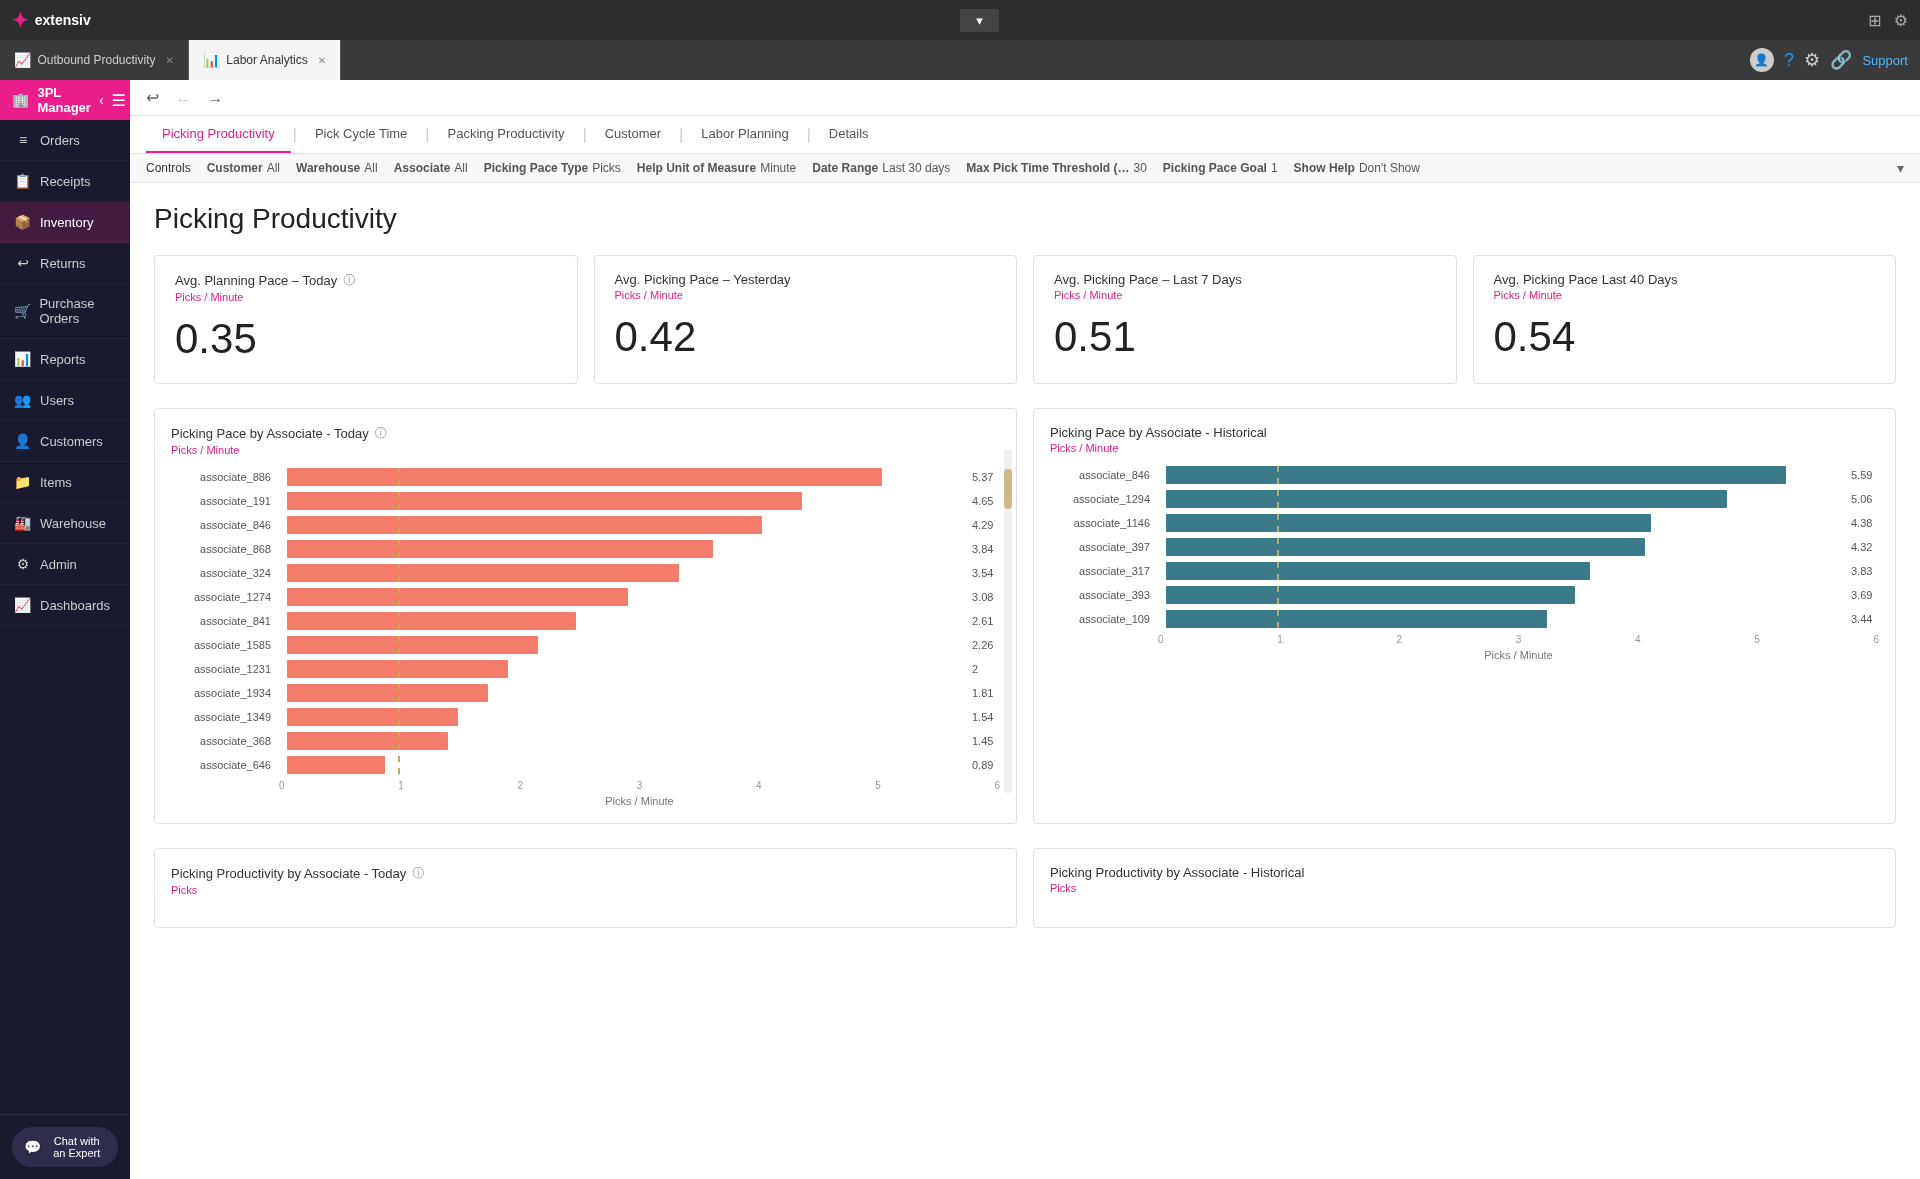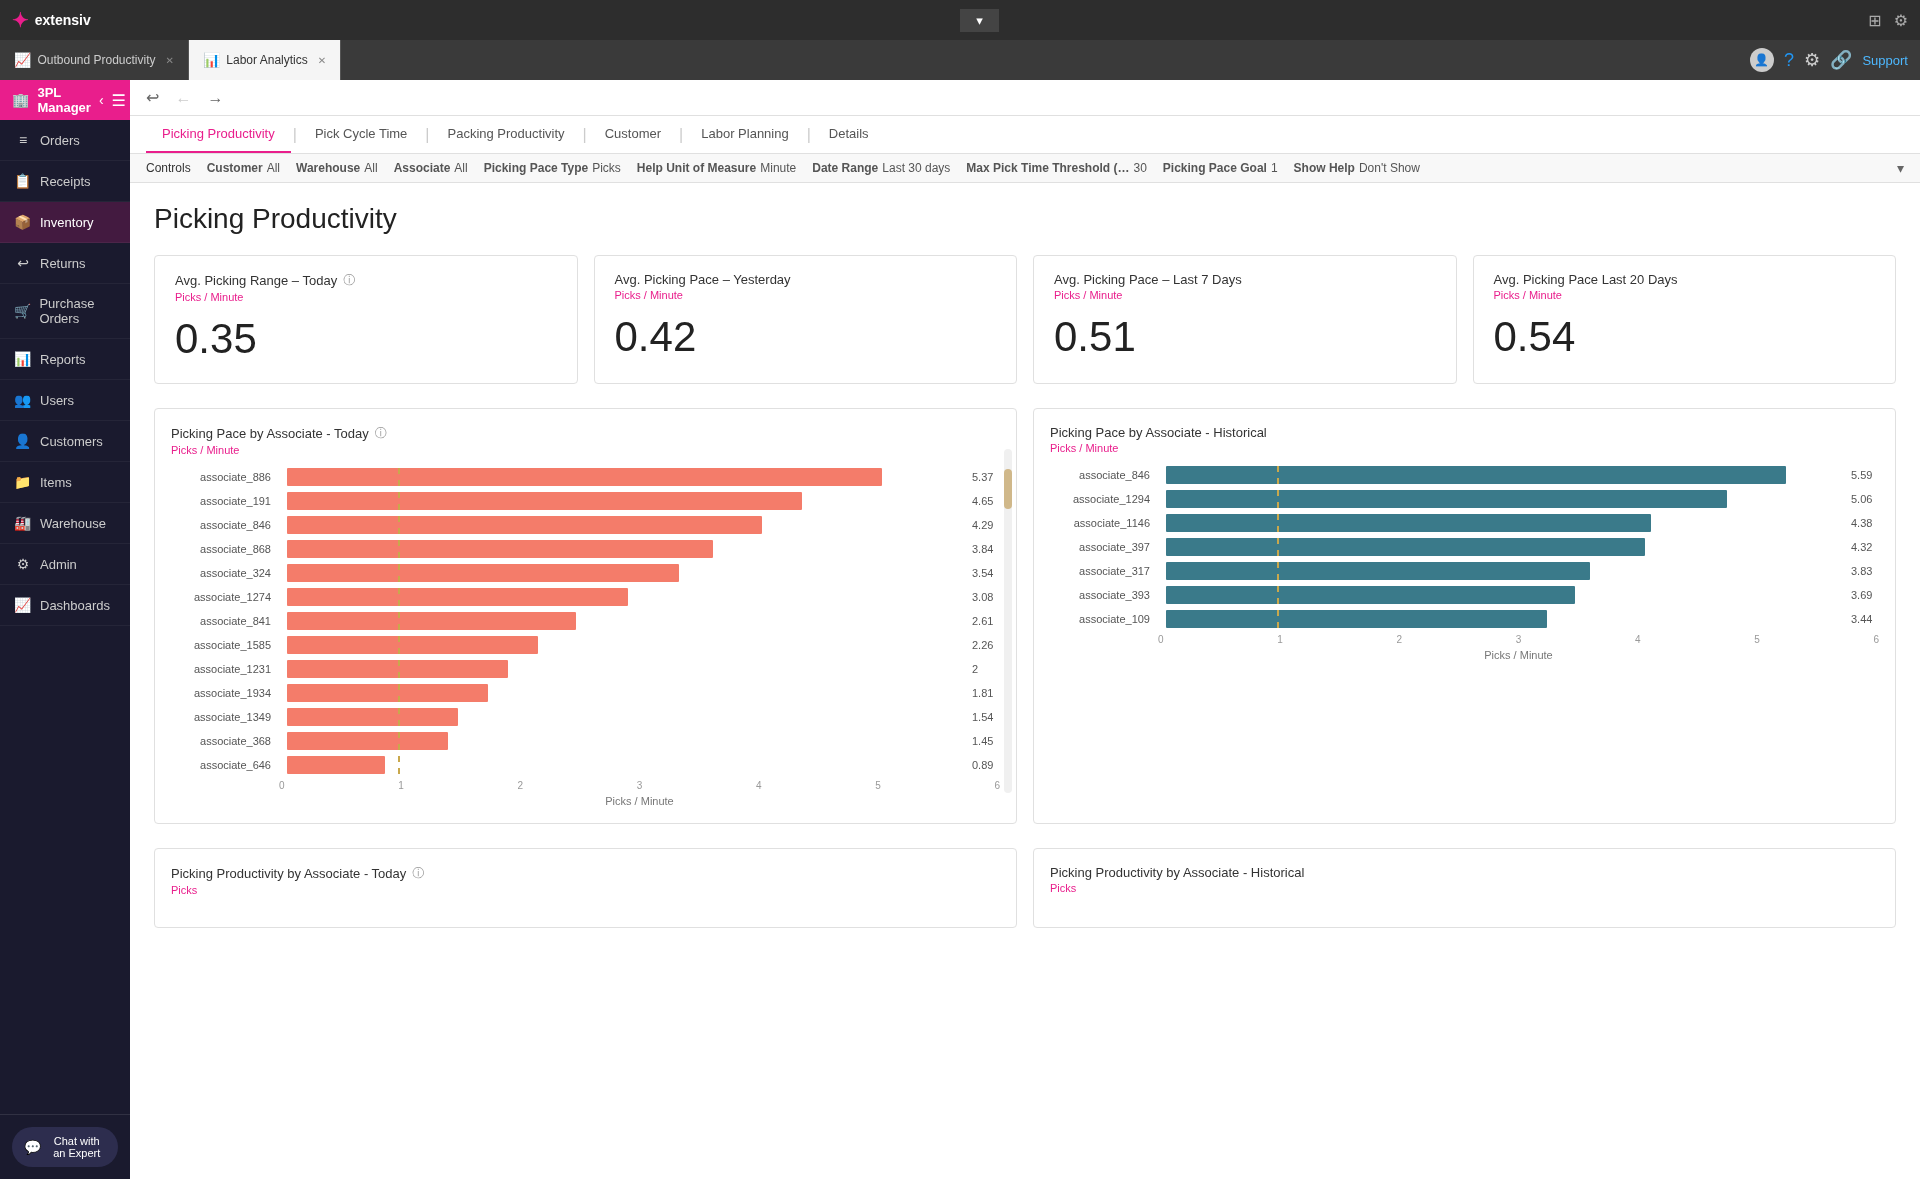--- a/index.html
+++ b/index.html
@@ -290,21 +290,21 @@
       </span>
       <span class="filter-expand">▾</span>
     </div>
 
     <div class="page-content">
       <h1 class="page-title">Picking Productivity</h1>
 
       <div class="metric-cards">
         <div class="metric-card">
           <div class="metric-title">
-            <span>Avg. Picking Range – Today</span>
+            <span>Avg. Planning Pace – Today</span>
             <span class="info-icon">ⓘ</span>
           </div>
           <div class="metric-subtitle">Picks / Minute</div>
           <div class="metric-value">0.35</div>
         </div>
         <div class="metric-card">
           <div class="metric-title">
             <span>Avg. Picking Pace – Yesterday</span>
           </div>
           <div class="metric-subtitle">Picks / Minute</div>
@@ -312,21 +312,21 @@
         </div>
         <div class="metric-card">
           <div class="metric-title">
             <span>Avg. Picking Pace – Last 7 Days</span>
           </div>
           <div class="metric-subtitle">Picks / Minute</div>
           <div class="metric-value">0.51</div>
         </div>
         <div class="metric-card">
           <div class="metric-title">
-            <span>Avg. Picking Pace Last 20 Days</span>
+            <span>Avg. Picking Pace Last 40 Days</span>
           </div>
           <div class="metric-subtitle">Picks / Minute</div>
           <div class="metric-value">0.54</div>
         </div>
       </div>
 
       <div class="charts-row">
 
         <div class="chart-card">
           <div class="chart-title">

